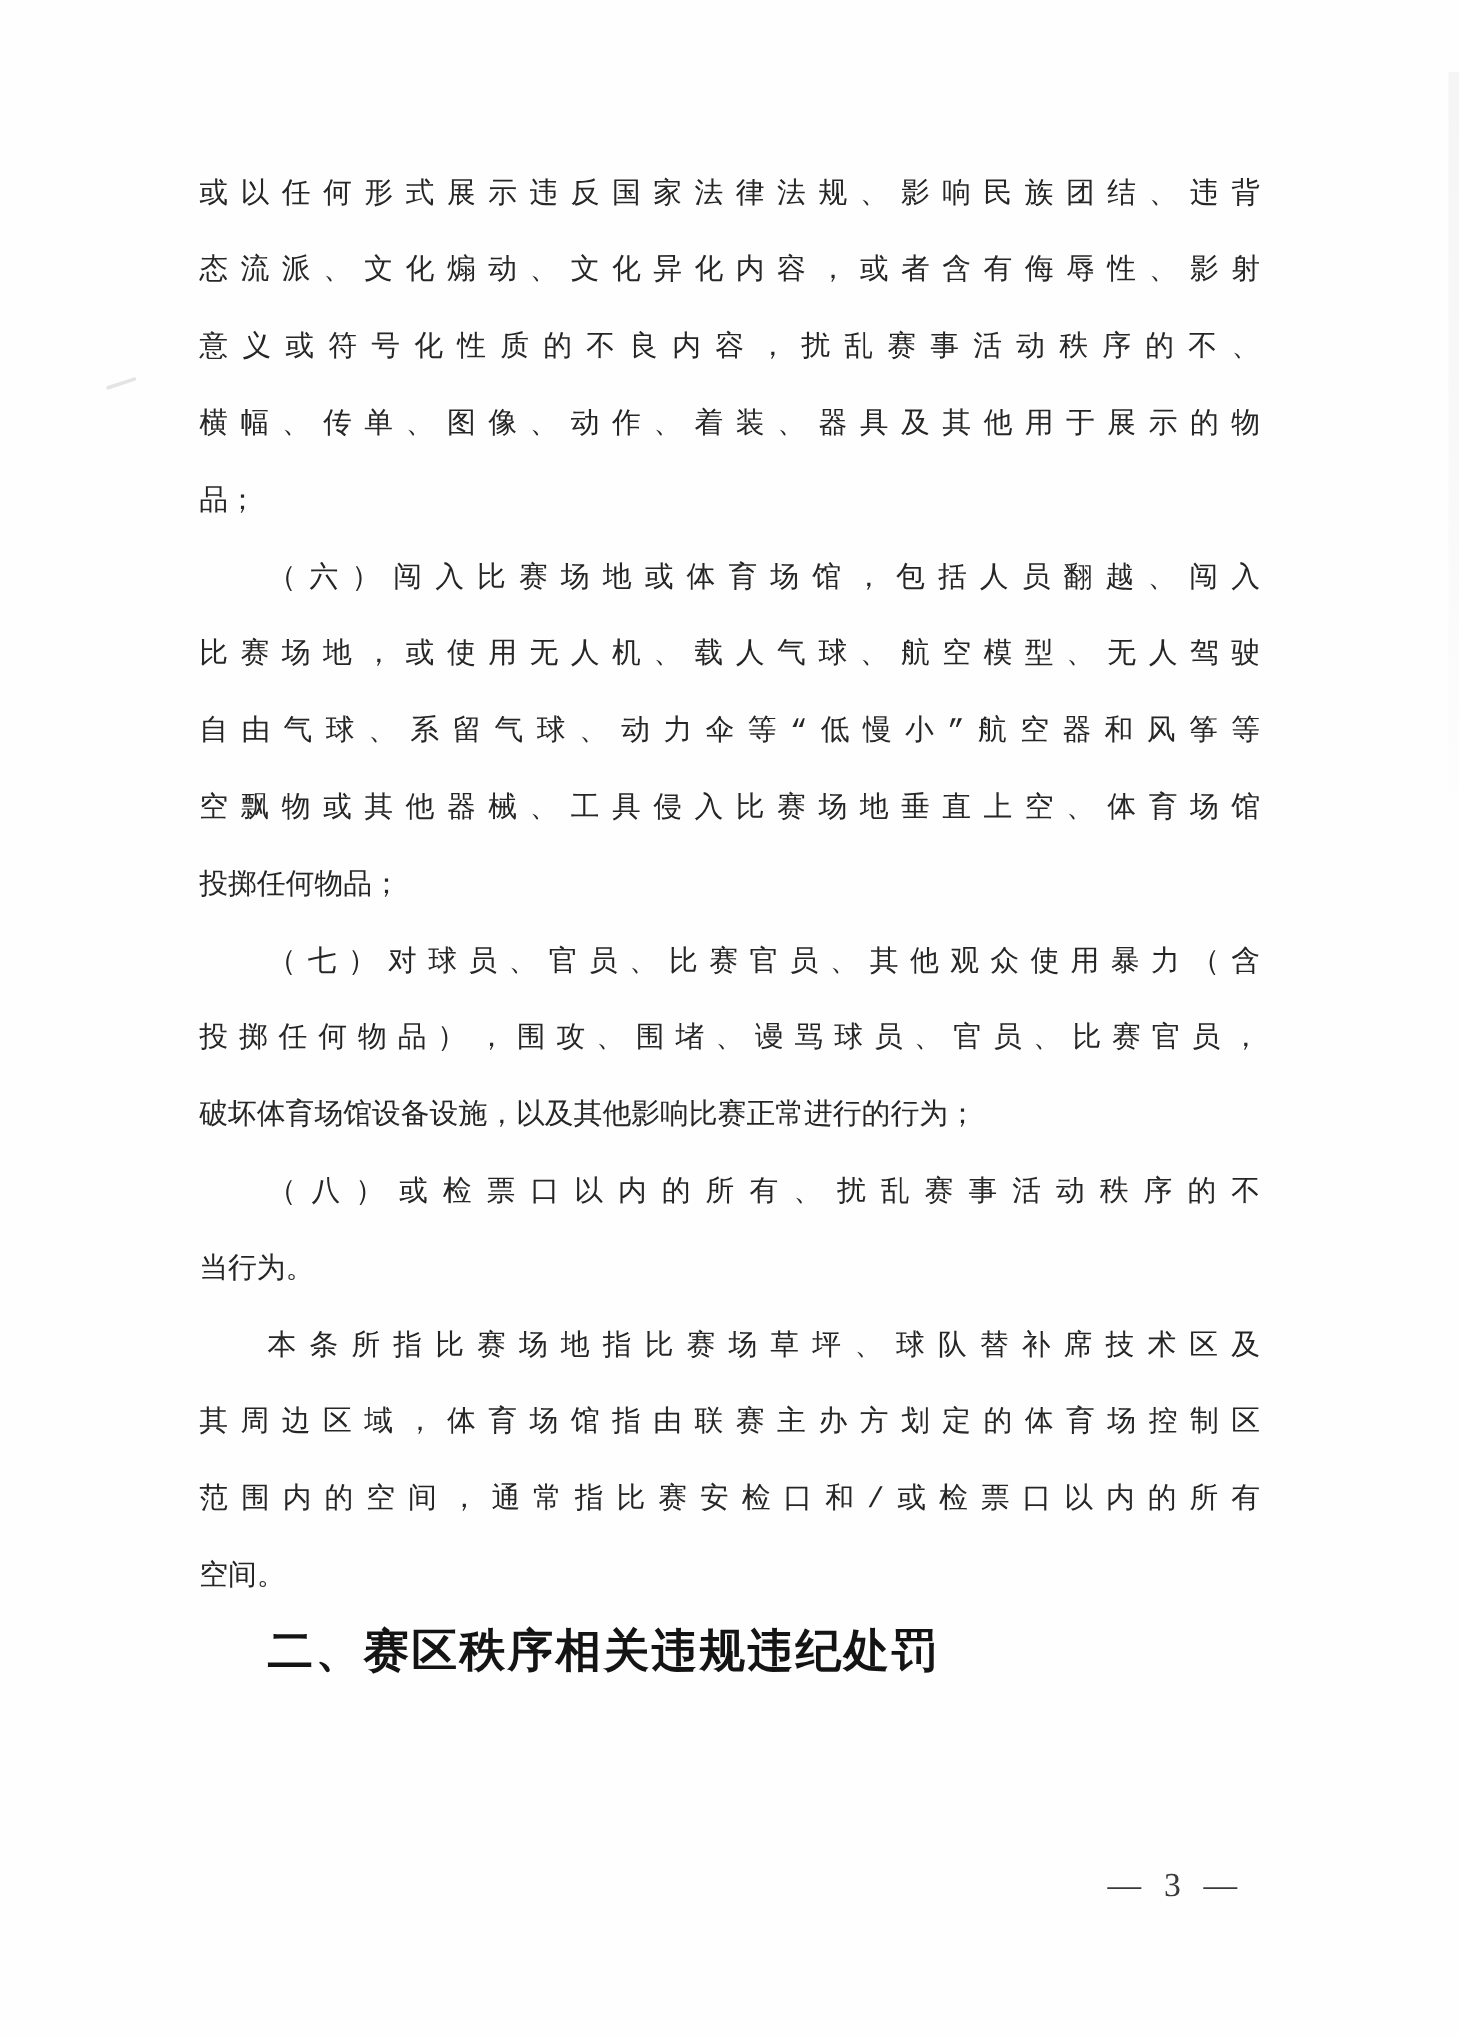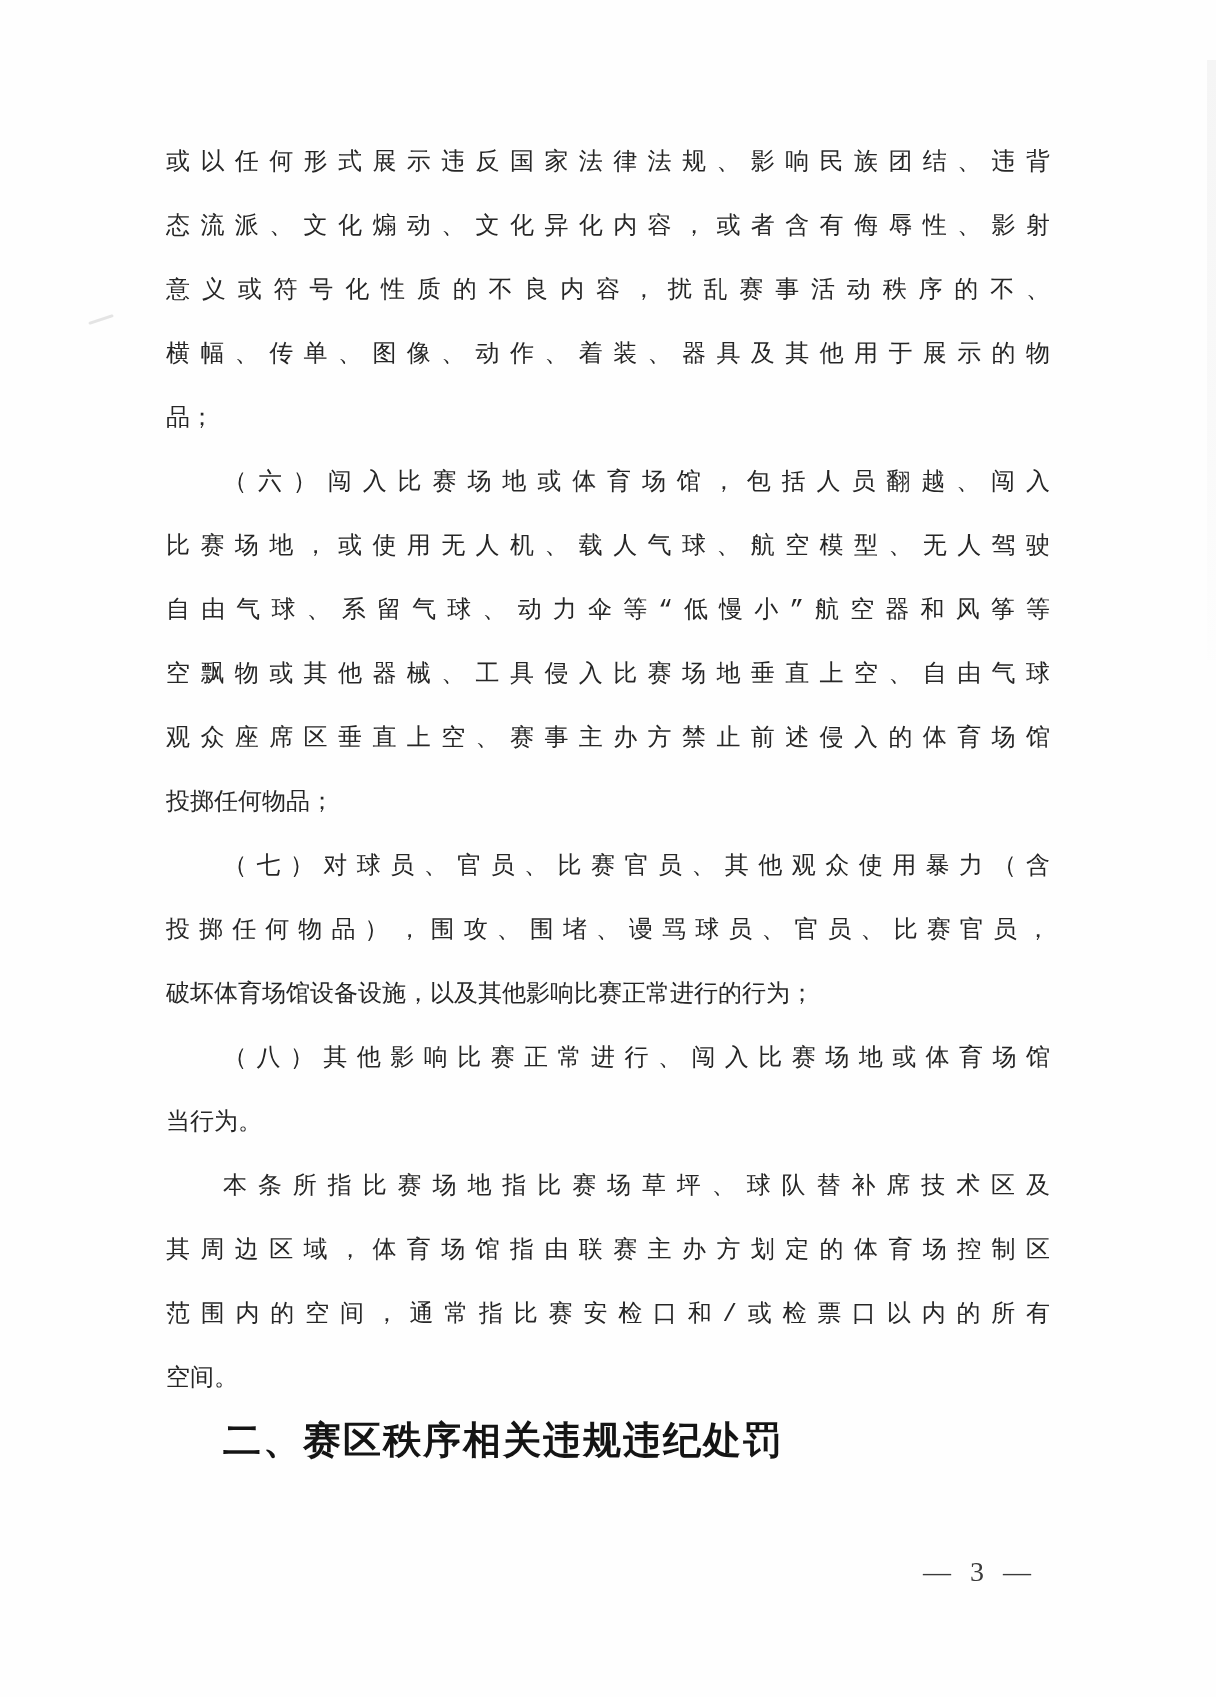--- a/index.html
+++ b/index.html
@@ -92,27 +92,26 @@
   <div class="textblock">
     <div id="body-lines">
         <div class="line">或以任何形式展示违反国家法律法规、影响民族团结、违背</div>
         <div class="line">态流派、文化煽动、文化异化内容，或者含有侮辱性、影射</div>
         <div class="line">意义或符号化性质的不良内容，扰乱赛事活动秩序的不、</div>
         <div class="line">横幅、传单、图像、动作、着装、器具及其他用于展示的物</div>
         <div class="line para-end">品；</div>
         <div class="line indent">（六）闯入比赛场地或体育场馆，包括人员翻越、闯入</div>
         <div class="line">比赛场地，或使用无人机、载人气球、航空模型、无人驾驶</div>
         <div class="line">自由气球、系留气球、动力伞等“低慢小”航空器和风筝等</div>
-        <div class="line">空飘物或其他器械、工具侵入比赛场地垂直上空、自由气球</div>
-        <div class="line">观众座席区垂直上空、赛事主办方禁止前述侵入的体育场馆</div>
+        <div class="line">空飘物或其他器械、工具侵入比赛场地垂直上空、体育场馆</div>
         <div class="line para-end">投掷任何物品；</div>
         <div class="line indent">（七）对球员、官员、比赛官员、其他观众使用暴力（含</div>
         <div class="line">投掷任何物品），围攻、围堵、谩骂球员、官员、比赛官员，</div>
         <div class="line para-end">破坏体育场馆设备设施，以及其他影响比赛正常进行的行为；</div>
-        <div class="line indent">（八）其他影响比赛正常进行、闯入比赛场地或体育场馆</div>
+        <div class="line indent">（八）或检票口以内的所有、扰乱赛事活动秩序的不</div>
         <div class="line para-end">当行为。</div>
         <div class="line indent">本条所指比赛场地指比赛场草坪、球队替补席技术区及</div>
         <div class="line">其周边区域，体育场馆指由联赛主办方划定的体育场控制区</div>
         <div class="line">范围内的空间，通常指比赛安检口和/或检票口以内的所有</div>
         <div class="line para-end">空间。</div>
       </div>
     <div class="heading">二、赛区秩序相关违规违纪处罚</div>
   </div>
 
   <div class="pagenum">— 3 —</div>

